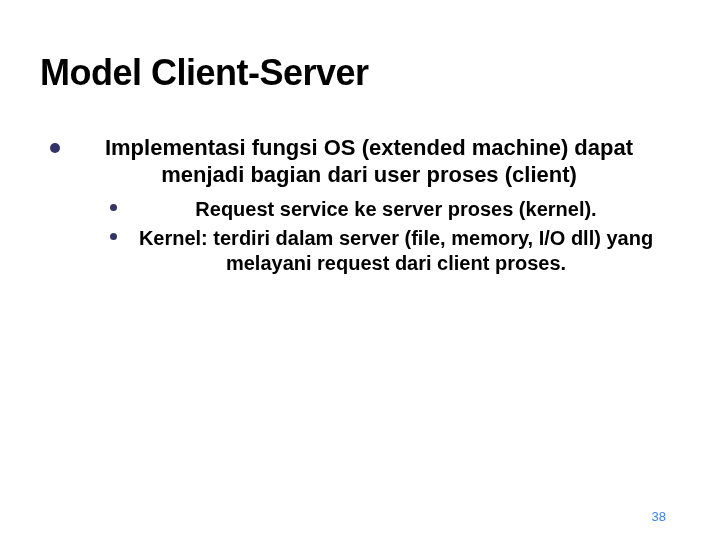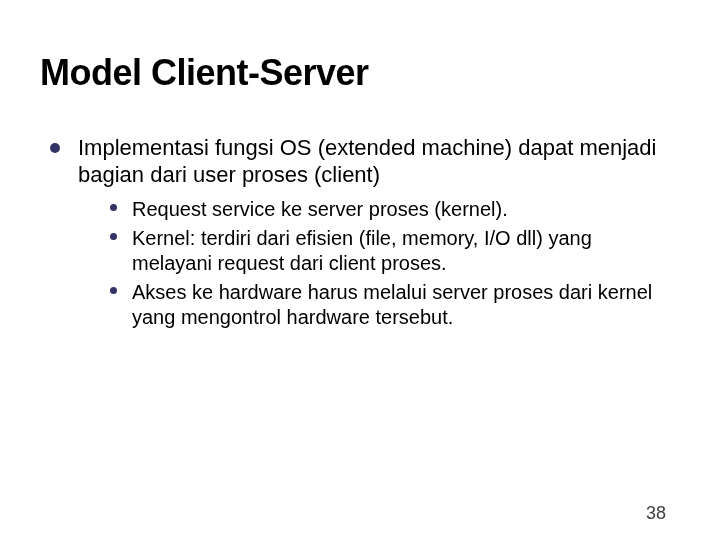--- a/index.html
+++ b/index.html
@@ -10,39 +10,41 @@
     background: #ffffff;
     font-family: Arial, Helvetica, sans-serif;
     color: #000000;
     overflow: hidden;
   }
   .slide {
     position: relative;
     width: 700px;
     height: 540px;
     box-sizing: border-box;
+    text-align: center;
   }
   .title {
     position: absolute;
     left: 40px;
     top: 52px;
     font-size: 36px;
     font-weight: bold;
     letter-spacing: -0.5px;
   }
   .body {
     position: absolute;
     left: 48px;
     top: 135px;
     right: 40px;
   }
   ul.level1 {
     list-style: none;
     margin: 0;
     padding: 0;
+    font-weight: bold;
   }
   ul.level1 > li {
     position: relative;
     padding-left: 30px;
     font-size: 22px;
     line-height: 1.22;
     margin-bottom: 6px;
   }
   ul.level1 > li::before {
     content: "";
@@ -73,44 +75,41 @@
     top: 7px;
     width: 7px;
     height: 7px;
     background: #333366;
     border-radius: 50%;
   }
   .pagenum {
     position: absolute;
     right: 34px;
     bottom: 16px;
-    font-size: 18px;
-    color: #404040;
+    font-size: 13px;
+    color: #3b82f6;
   }
 </style>
 </head>
 <body>
 
 <div class="slide">
 
   <div class="title">Model Client-Server</div>
 
   <div class="body">
     <ul class="level1">
       <li>
         <span>Implementasi fungsi OS (extended machine) dapat menjadi bagian dari user proses (client)</span>
         <ul class="level2">
           <li>
             <span>Request service ke server proses (kernel).</span>
           </li>
           <li>
-            <span>Kernel: terdiri dari efisien (file, memory, I/O dll) yang melayani request dari client proses.</span>
-          </li>
-          <li>
-            <span>Akses ke hardware harus melalui server proses dari kernel yang mengontrol hardware tersebut.</span>
+            <span>Kernel: terdiri dalam server (file, memory, I/O dll) yang melayani request dari client proses.</span>
           </li>
         </ul>
       </li>
     </ul>
   </div>
 
   <div class="pagenum">38</div>
 
 </div>
 

